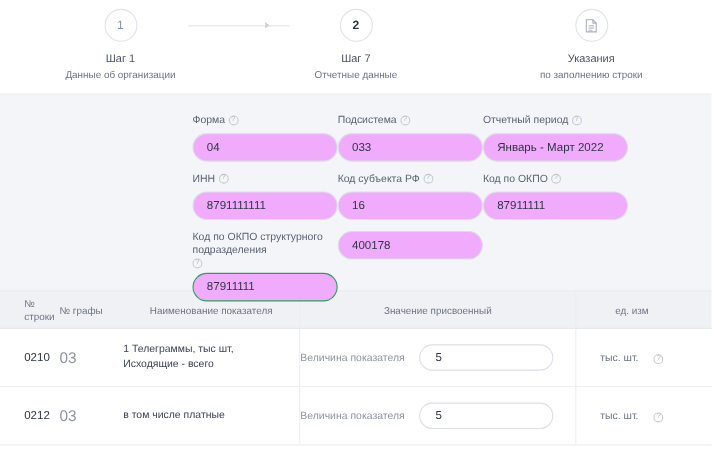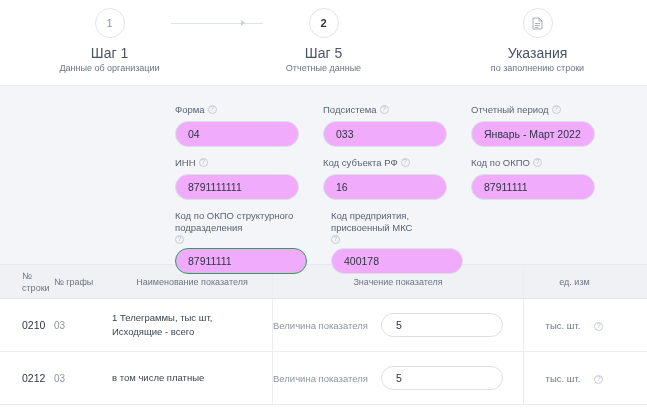--- a/index.html
+++ b/index.html
@@ -45,21 +45,21 @@
     color: #8b94a3;
     box-sizing: border-box;
   }
   .step-circle.active {
     color: #2f3640;
     font-weight: bold;
     border-color: #dfe3ea;
   }
   .step-title {
     margin-top: 9px;
-    font-size: 14px;
+    font-size: 10px;
     color: #4a5364;
     line-height: 13px;
     text-align: center;
   }
   .step-sub {
     margin-top: 2px;
     font-size: 9px;
     color: #6b7483;
     line-height: 12px;
     text-align: left;
@@ -99,21 +99,20 @@
     height: 180px;
     box-sizing: border-box;
   }
   .form-inner {
     width: 420px;
     margin-left: 175px;
     position: relative;
   }
   .form-row {
     display: flex;
-    gap: 24px;
     margin-bottom: 10px;
   }
   .field {
     width: 132px;
   }
   .field-label {
     font-size: 9.5px;
     color: #5a6373;
     line-height: 12px;
     margin-bottom: 5px;
@@ -188,21 +187,21 @@
   }
   .th.c-name { text-align: center; padding-right: 0; }
   .th.c-value { justify-content: center; }
   .th.c-unit { justify-content: center; }
 
   .cell-num {
     font-size: 10.5px;
     color: #2f3640;
   }
   .cell-graph {
-    font-size: 10px;
+    font-size: 14px;
     color: #8d94a1;
   }
   .cell-name {
     font-size: 9.5px;
     color: #3c4452;
     line-height: 14px;
   }
   .val-label {
     font-size: 9.5px;
     color: #8d94a1;
@@ -248,21 +247,21 @@
 
   <div class="step-connector">
     <div class="line"></div>
     <div class="arrow"></div>
   </div>
 
   <div class="step">
     <div class="step-circle active">
       <span>2</span>
     </div>
-    <div class="step-title">Шаг 5</div>
+    <div class="step-title">Шаг 7</div>
     <div class="step-sub">Отчетные данные</div>
   </div>
 
   <div class="step-connector"></div>
 
   <div class="step">
     <div class="step-circle">
       <span class="doc-icon">
         <svg width="11" height="13" viewBox="0 0 11 13">
           <path d="M1 1 H7 L10 4 V12 H1 Z" fill="none" stroke="#a7aeba" stroke-width="1"></path>
@@ -337,39 +336,35 @@
     <div class="form-row">
       <div class="field">
         <div class="field-label two-line">
           <span class="label-text">Код по ОКПО структурного подразделения</span>
           <span class="info-icon">?</span>
         </div>
         <input class="input focused" type="text" value="87911111" style="">
       </div>
 
       <div class="field">
-        <div class="field-label two-line">
-          <span class="label-text">Код предприятия, присвоенный МКС</span>
-          <span class="info-icon">?</span>
-        </div>
         <input class="input" type="text" value="400178" style="">
       </div>
     </div>
 
   </div>
 </div>
 
 <div class="table">
 
   <div class="thead">
     <div class="th c-num">№ строки</div>
     <div class="th c-graph">№ графы</div>
     <div class="th c-name">Наименование показателя</div>
     <div class="vdiv"></div>
-    <div class="th c-value">Значение показателя</div>
+    <div class="th c-value">Значение присвоенный</div>
     <div class="vdiv"></div>
     <div class="th c-unit">ед. изм</div>
   </div>
 
   <div class="trow">
     <div class="cell-num c-num">0210</div>
     <div class="cell-graph c-graph">03</div>
     <div class="cell-name c-name">1 Телеграммы, тыс шт, Исходящие - всего</div>
     <div class="vdiv"></div>
     <div class="c-value">

